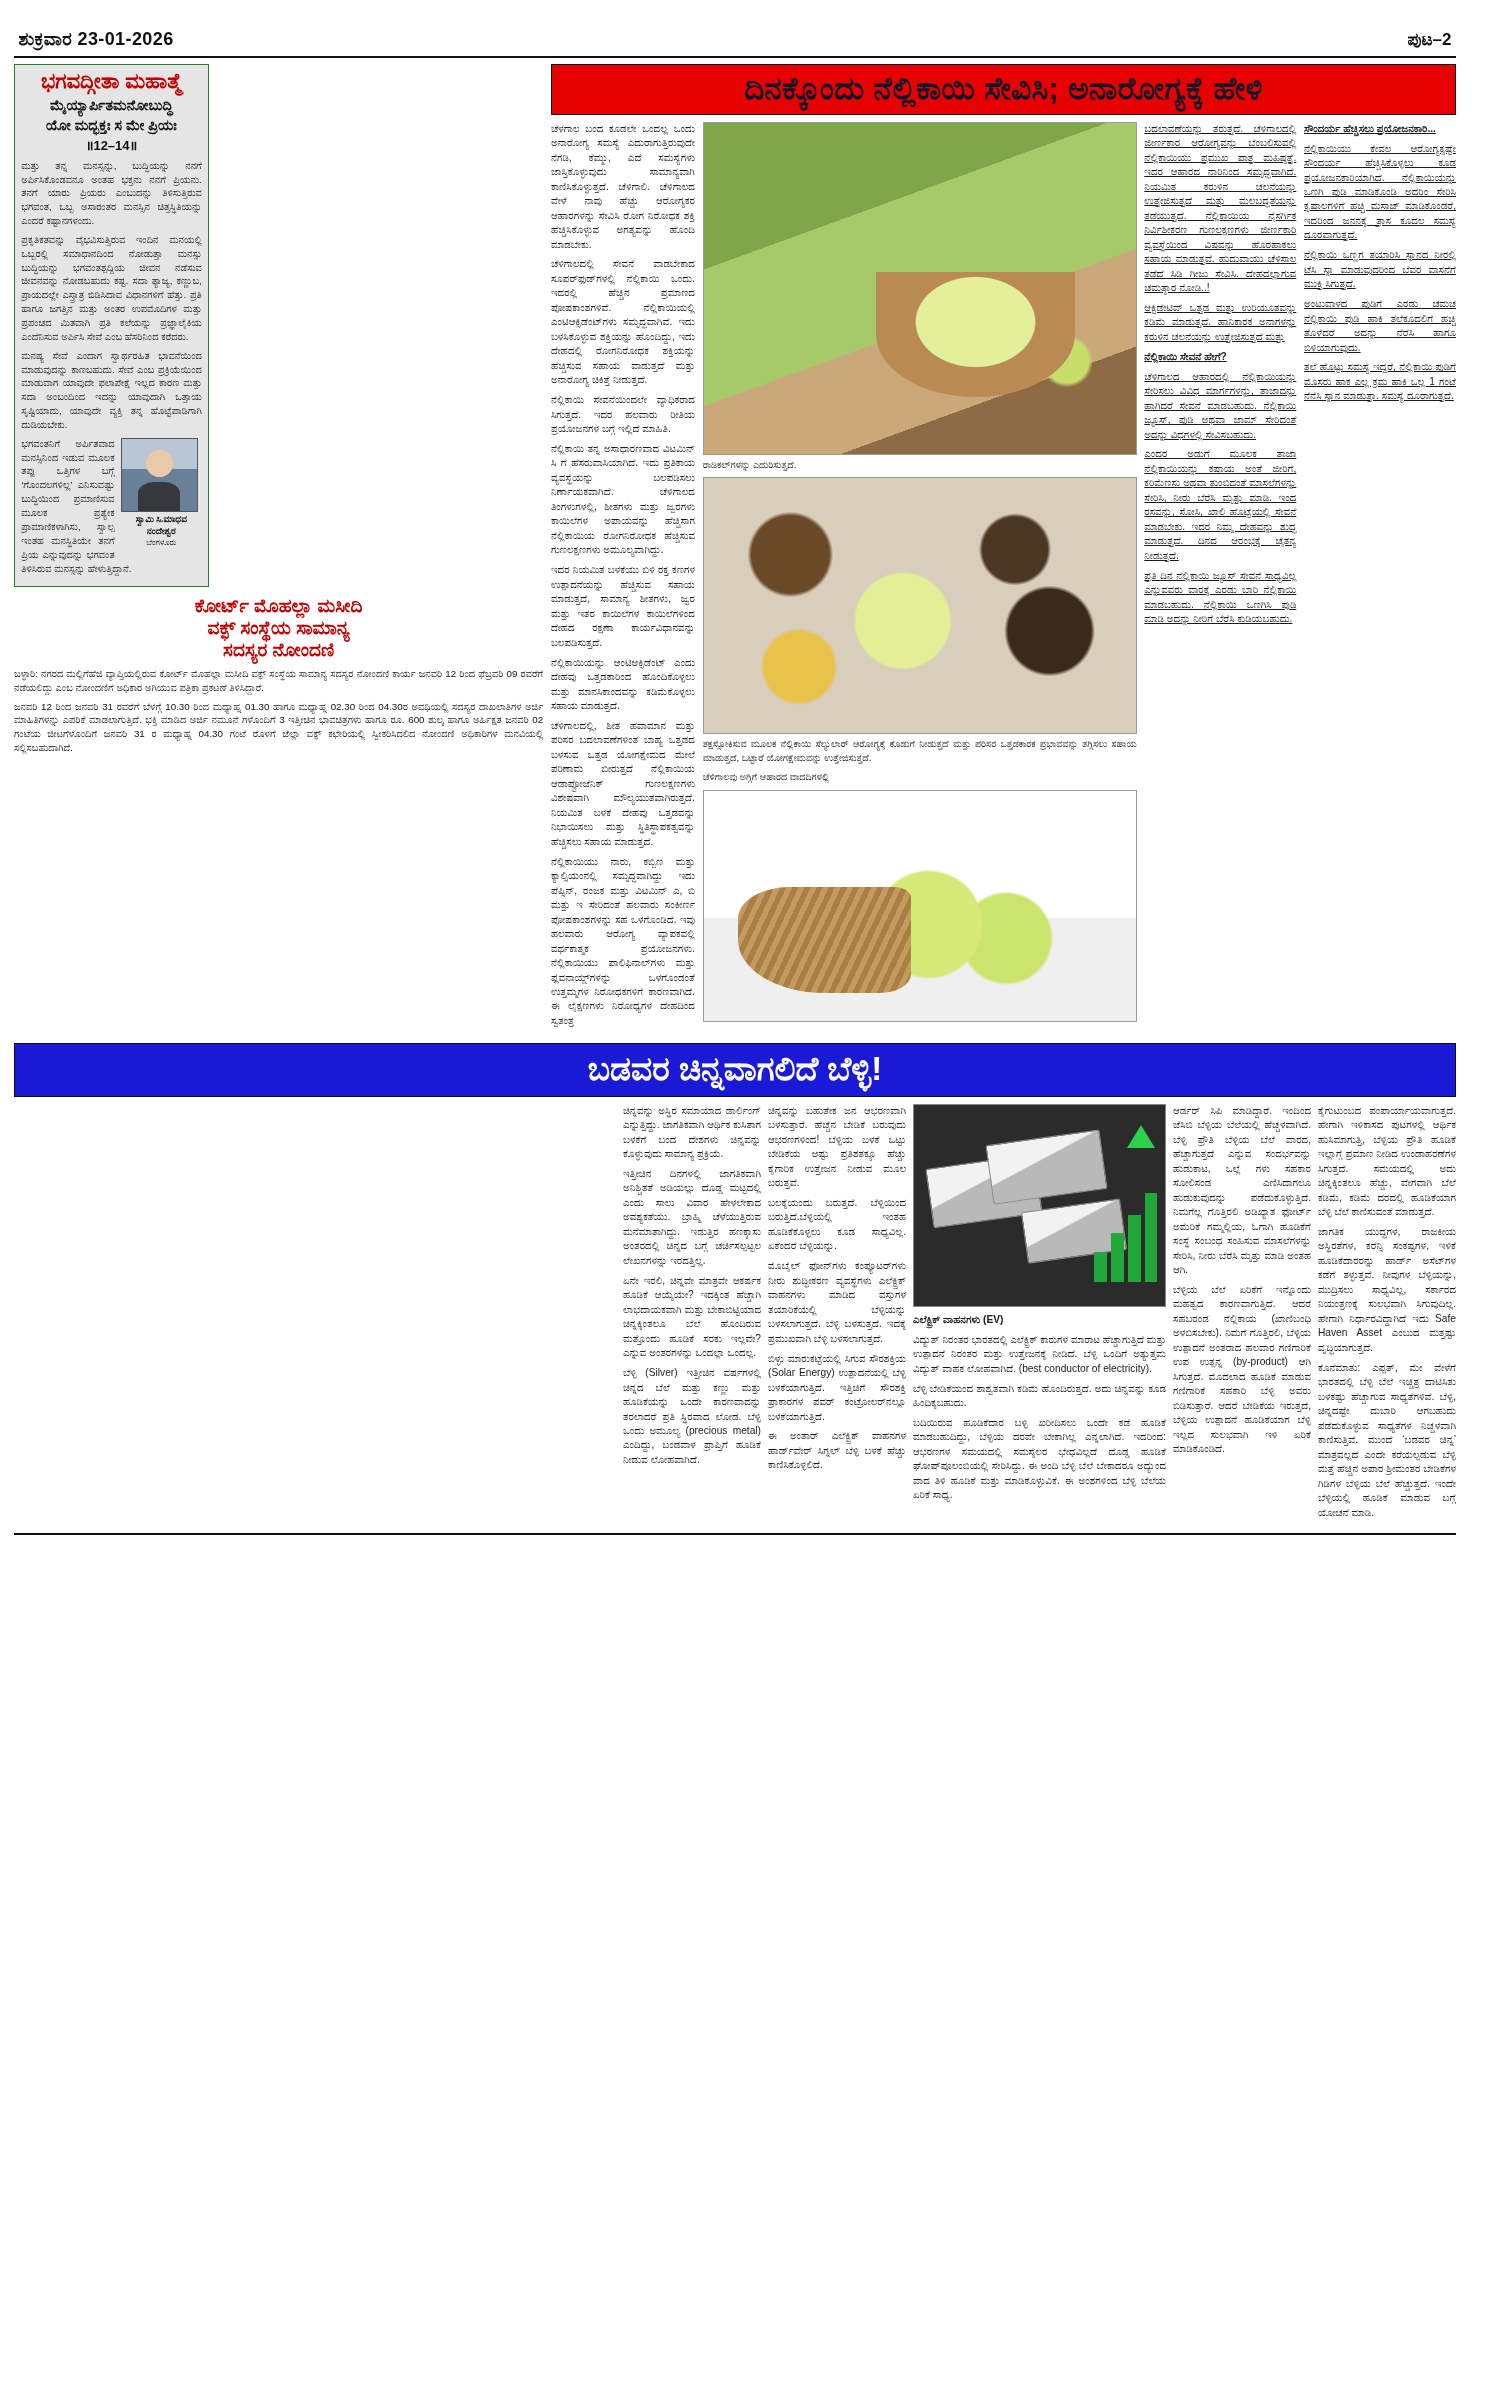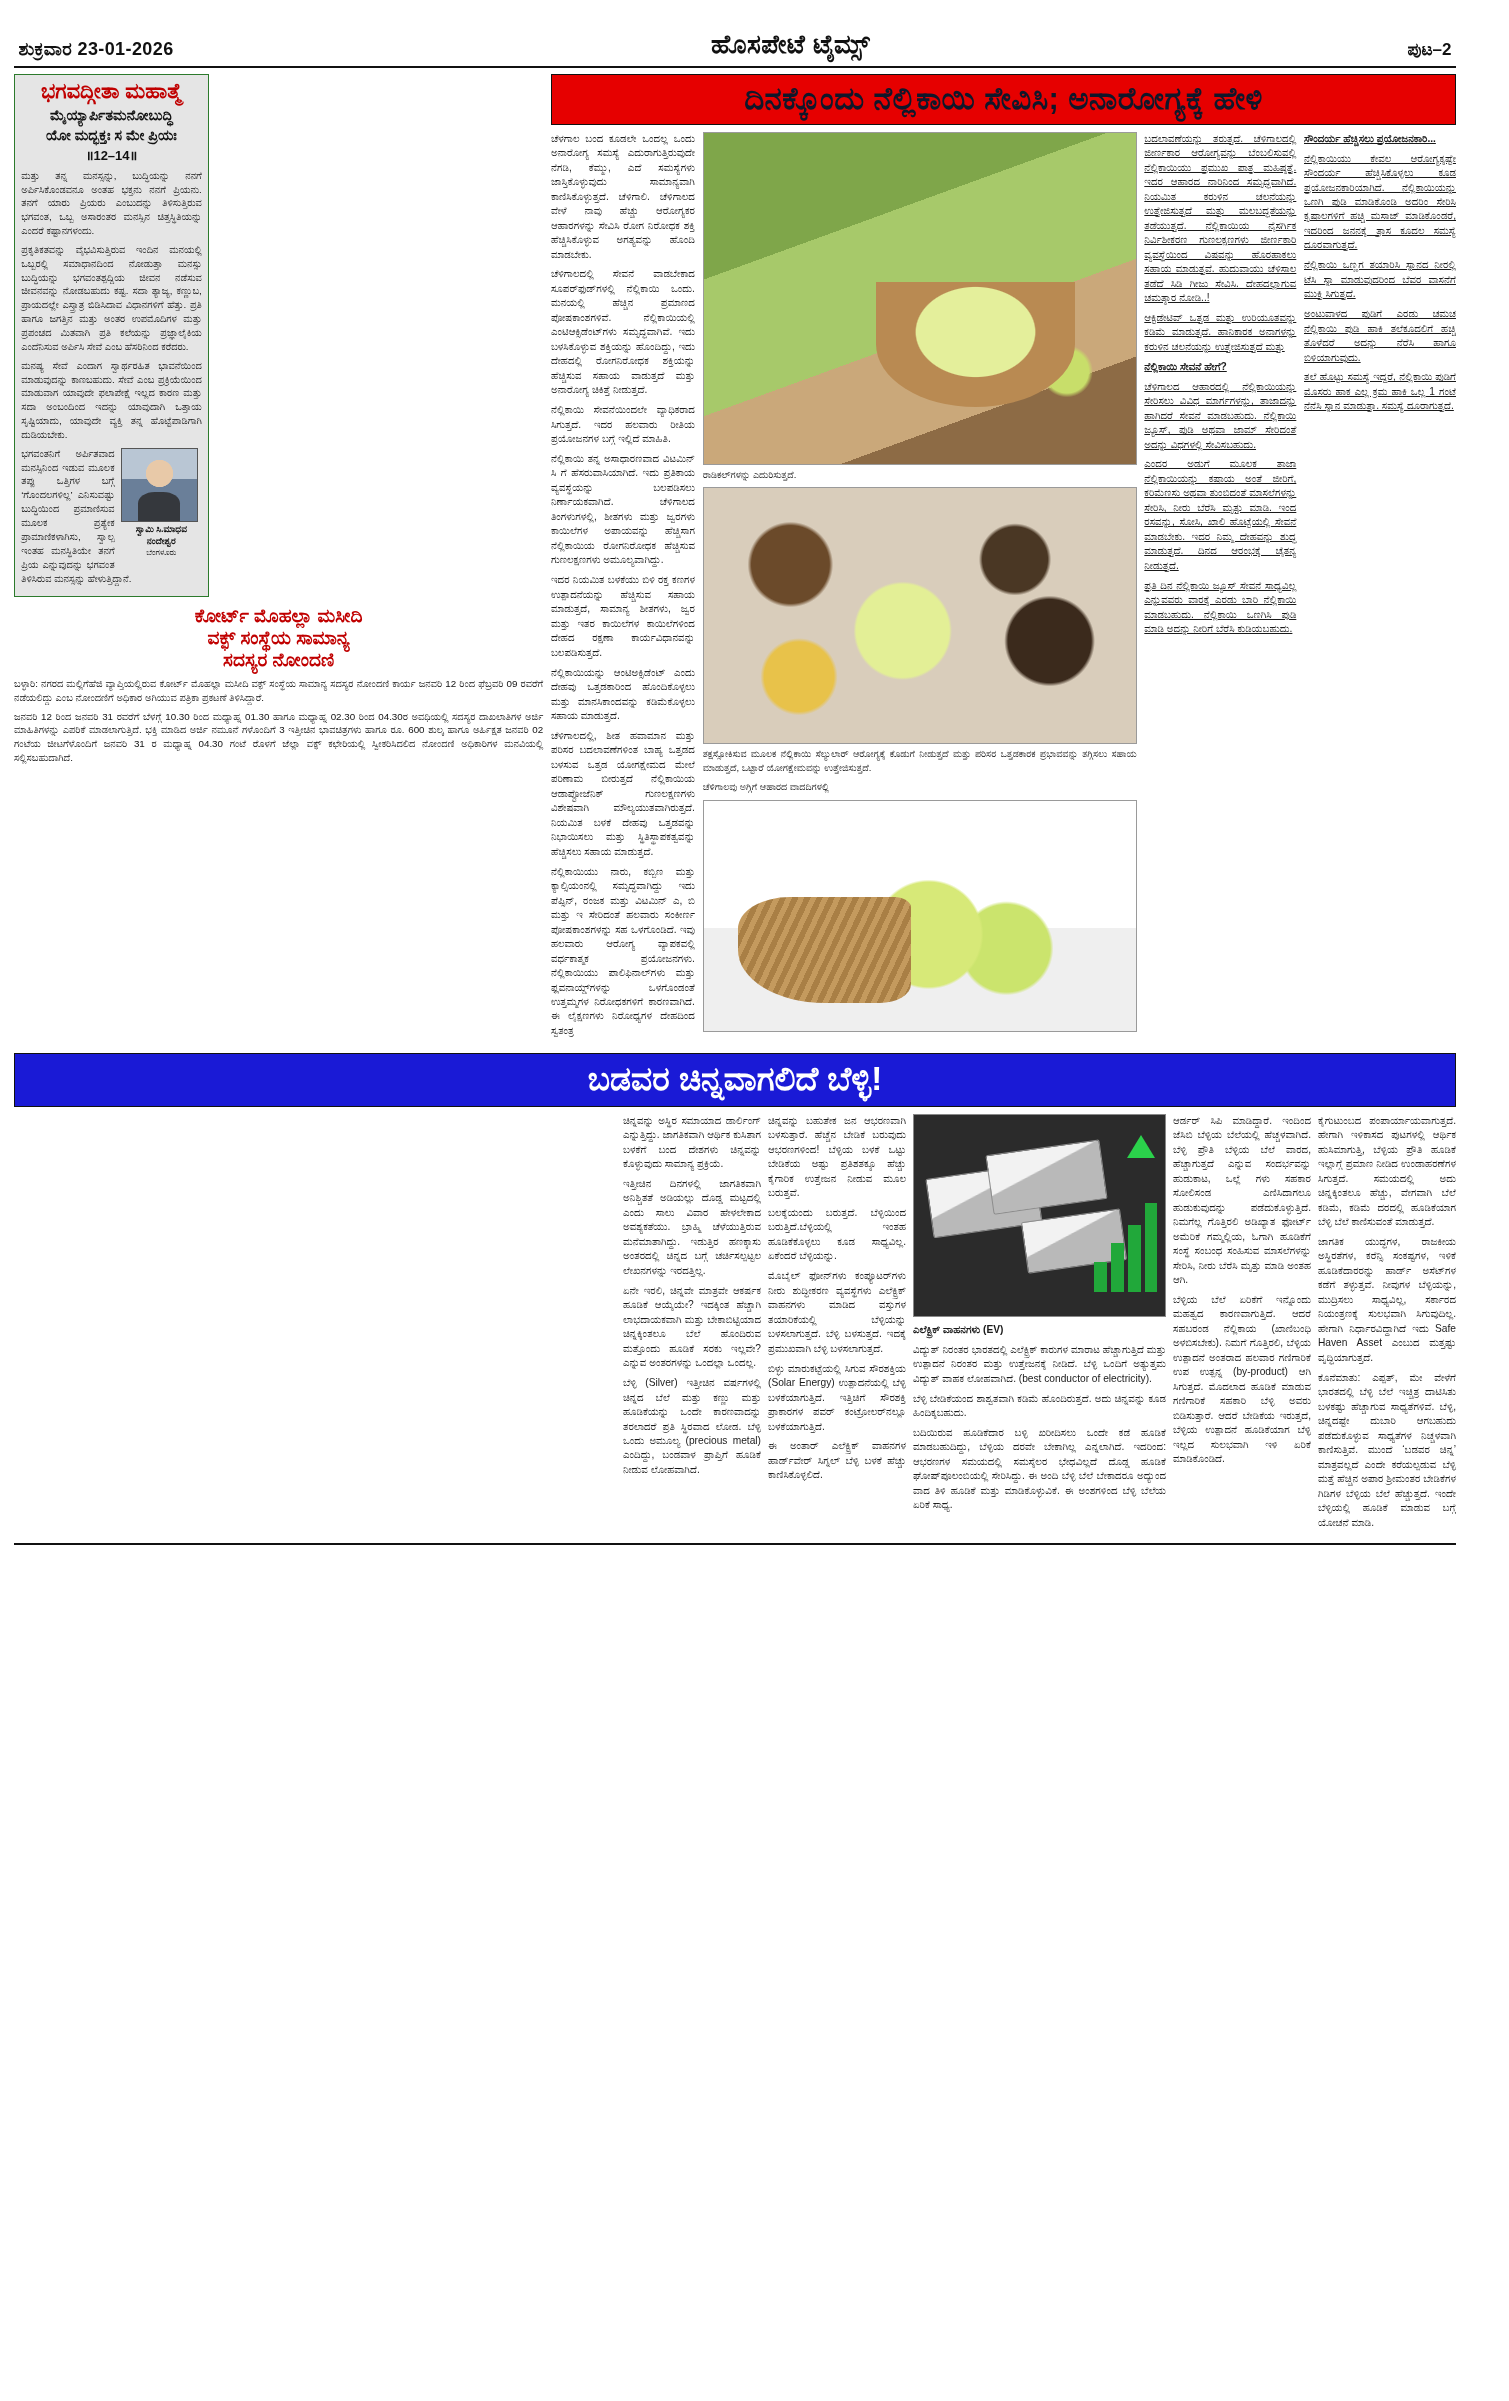--- a/index.html
+++ b/index.html
@@ -268,21 +268,20 @@
 
   .hr-black { border: none; border-top: 2.3px solid #111; margin: 7.7px 0 0 0; }
 </style>
 </head>
 <body>
 
 <div class="page">
 
   <div class="masthead">
     <div class="date">ಶುಕ್ರವಾರ  23-01-2026</div>
-    <div class="paper-name">ಹೊಸಪೇಟೆ ಟೈಮ್ಸ್</div>
     <div class="page-no">ಪುಟ–2</div>
   </div>
 
   <div class="top-section">
 
     <div>
       <div class="gita-box">
         <div class="gita-title">ಭಗವದ್ಗೀತಾ ಮಹಾತ್ಮೆ</div>
         <div class="gita-verse">ಮೈಯ್ಯಾರ್ಪಿತಮನೋಬುದ್ಧಿ</div>
         <div class="gita-verse">ಯೋ ಮದ್ಭಕ್ತಃ ಸ ಮೇ ಪ್ರಿಯಃ</div>
@@ -311,21 +310,21 @@
       </div>
     </div>
 
     <div class="main-article">
       <div class="headline-band">ದಿನಕ್ಕೊಂದು ನೆಲ್ಲಿಕಾಯಿ ಸೇವಿಸಿ; ಅನಾರೋಗ್ಯಕ್ಕೆ ಹೇಳಿ</div>
 
       <div class="article-grid">
 
         <div class="article-col col-text">
           <p>ಚೆಳಗಾಲ ಬಂದ ಕೂಡಲೇ ಒಂದಲ್ಲ ಒಂದು ಅನಾರೋಗ್ಯ ಸಮಸ್ಯೆ ಎದುರಾಗುತ್ತಿರುವುದೇ ನೆಗಡಿ, ಕೆಮ್ಮು, ಎದೆ ಸಮಸ್ಯೆಗಳು ಜಾಸ್ತಿಕೊಳ್ಳುವುದು ಸಾಮಾನ್ಯವಾಗಿ ಕಾಣಿಸಿಕೊಳ್ಳುತ್ತದೆ. ಚೆಳಿಗಾಲಿ. ಚೆಳಿಗಾಲದ ವೇಳೆ ನಾವು ಹೆಚ್ಚು ಆರೋಗ್ಯಕರ ಆಹಾರಗಳನ್ನು ಸೇವಿಸಿ ರೋಗ ನಿರೋಧಕ ಶಕ್ತಿ ಹೆಚ್ಚಿಸಿಕೊಳ್ಳುವ ಅಗತ್ಯವನ್ನು ಹೊಂದಿ ಮಾಡಬೇಕು.</p>
-          <p>ಚೆಳಿಗಾಲದಲ್ಲಿ ಸೇವನೆ ವಾಡಬೇಕಾದ ಸೂಪರ್‌ಫುಡ್‌ಗಳಲ್ಲಿ ನೆಲ್ಲಿಕಾಯಿ ಒಂದು. ಮನಯಲ್ಲಿ ಹೆಚ್ಚಿನ ಪ್ರಮಾಣದ ಪೋಷಕಾಂಶಗಳಿವೆ. ನೆಲ್ಲಿಕಾಯಿಯಲ್ಲಿ ಎಂಟಿಆಕ್ಸಿಡೆಂಟ್‌ಗಳು ಸಮೃದ್ಧವಾಗಿವೆ. ಇದು ಬಳಸಿಕೊಳ್ಳುವ ಶಕ್ತಿಯನ್ನು ಹೊಂದಿದ್ದು, ಇದು ದೇಹದಲ್ಲಿ ರೋಗನಿರೋಧಕ ಶಕ್ತಿಯನ್ನು ಹೆಚ್ಚಿಸುವ ಸಹಾಯ ವಾಡುತ್ತದೆ ಮತ್ತು ಅನಾರೋಗ್ಯ ಚಿಕಿತ್ತೆ ನೀಡುತ್ತದೆ.</p>
+          <p>ಚೆಳಿಗಾಲದಲ್ಲಿ ಸೇವನೆ ವಾಡಬೇಕಾದ ಸೂಪರ್‌ಫುಡ್‌ಗಳಲ್ಲಿ ನೆಲ್ಲಿಕಾಯಿ ಒಂದು. ಇದರಲ್ಲಿ ಹೆಚ್ಚಿನ ಪ್ರಮಾಣದ ಪೋಷಕಾಂಶಗಳಿವೆ. ನೆಲ್ಲಿಕಾಯಿಯಲ್ಲಿ ಎಂಟಿಆಕ್ಸಿಡೆಂಟ್‌ಗಳು ಸಮೃದ್ಧವಾಗಿವೆ. ಇದು ಬಳಸಿಕೊಳ್ಳುವ ಶಕ್ತಿಯನ್ನು ಹೊಂದಿದ್ದು, ಇದು ದೇಹದಲ್ಲಿ ರೋಗನಿರೋಧಕ ಶಕ್ತಿಯನ್ನು ಹೆಚ್ಚಿಸುವ ಸಹಾಯ ವಾಡುತ್ತದೆ ಮತ್ತು ಅನಾರೋಗ್ಯ ಚಿಕಿತ್ತೆ ನೀಡುತ್ತದೆ.</p>
           <p>ನೆಲ್ಲಿಕಾಯಿ ಸೇವನೆಯಿಂದಲೇ ವ್ಯಾಧಿಕರಾದ ಸಿಗುತ್ತದೆ. ಇದರ ಹಲವಾರು ರೀತಿಯ ಪ್ರಯೋಜನಗಳ ಬಗ್ಗೆ ಇಲ್ಲಿದೆ ಮಾಹಿತಿ.</p>
           <p>ನೆಲ್ಲಿಕಾಯಿ ತನ್ನ ಅಸಾಧಾರಣವಾದ ವಿಟಮಿನ್ ಸಿ ಗೆ ಹೆಸರುವಾಸಿಯಾಗಿದೆ. ಇದು ಪ್ರತಿಕಾಯ ವ್ಯವಸ್ಥೆಯನ್ನು ಬಲಪಡಿಸಲು ನಿರ್ಣಾಯಕವಾಗಿದೆ. ಚೆಳಿಗಾಲದ ತಿಂಗಳುಗಳಲ್ಲಿ, ಶೀತಗಳು ಮತ್ತು ಜ್ವರಗಳು ಕಾಯಿಲೆಗಳ ಅಪಾಯವನ್ನು ಹೆಚ್ಚಿಸಾಗ ನೆಲ್ಲಿಕಾಯಿಯ ರೋಗನಿರೋಧಕ ಹೆಚ್ಚಿಸುವ ಗುಣಲಕ್ಷಣಗಳು ಅಮೂಲ್ಯವಾಗಿದ್ದು.</p>
           <p>ಇದರ ನಿಯಮಿತ ಬಳಕೆಯು ಬಿಳಿ ರಕ್ತ ಕಣಗಳ ಉತ್ಪಾದನೆಯನ್ನು ಹೆಚ್ಚಿಸುವ ಸಹಾಯ ಮಾಡುತ್ತದೆ, ಸಾಮಾನ್ಯ ಶೀತಗಳು, ಜ್ವರ ಮತ್ತು ಇತರ ಕಾಯಿಲೆಗಳ ಕಾಯಿಲೆಗಳಿಂದ ದೇಹದ ರಕ್ಷಣಾ ಕಾರ್ಯವಿಧಾನವನ್ನು ಬಲಪಡಿಸುತ್ತದೆ.</p>
           <p>ನೆಲ್ಲಿಕಾಯಿಯನ್ನು ಆಂಟಿಅಕ್ಸಿಡೆಂಟ್ ಎಂದು ದೇಹವು ಒತ್ತಡಕಾರಿಂದ ಹೊಂದಿಕೊಳ್ಳಲು ಮತ್ತು ಮಾನಸಿಕಾಂದವನ್ನು ಕಡಿಮೆಕೊಳ್ಳಲು ಸಹಾಯ ಮಾಡುತ್ತದೆ.</p>
           <p>ಚೆಳಿಗಾಲದಲ್ಲಿ, ಶೀತ ಹವಾಮಾನ ಮತ್ತು ಪರಿಸರ ಬದಲಾವಣೆಗಳಿಂತ ಬಾಹ್ಯ ಒತ್ತಡದ ಬಳಸುವ ಒತ್ತಡ ಯೋಗಕ್ಷೇಮದ ಮೇಲೆ ಪರಿಣಾಮ ಬೀರುತ್ತದೆ ನೆಲ್ಲಿಕಾಯಿಯ ಆಡಾಪ್ಟೋಜೆನಿಕ್ ಗುಣಲಕ್ಷಣಗಳು ವಿಶೇಷವಾಗಿ ಮೌಲ್ಯಯುತವಾಗಿರುತ್ತದೆ. ನಿಯಮಿತ ಬಳಕೆ ದೇಹವು ಒತ್ತಡವನ್ನು ನಿಭಾಯಿಸಲು ಮತ್ತು ಸ್ಥಿತಿಸ್ಥಾಪಕತ್ವವನ್ನು ಹೆಚ್ಚಿಸಲು ಸಹಾಯ ಮಾಡುತ್ತದೆ.</p>
           <p>ನೆಲ್ಲಿಕಾಯಿಯು ನಾರು, ಕಬ್ಬಿಣ ಮತ್ತು ಕ್ಯಾಲ್ಸಿಯಂನಲ್ಲಿ ಸಮೃದ್ಧವಾಗಿದ್ದು ಇದು ಪೆಪ್ಸಿನ್, ರಂಜಕ ಮತ್ತು ವಿಟಮಿನ್ ಎ, ಬಿ ಮತ್ತು ಇ ಸೇರಿದಂತೆ ಹಲವಾರು ಸಂಕೀರ್ಣ ಪೋಷಕಾಂಶಗಳನ್ನು ಸಹ ಒಳಗೊಂಡಿದೆ. ಇವು ಹಲವಾರು ಆರೋಗ್ಯ ವ್ಯಾಪಕವಲ್ಲಿ ವರ್ಧಕಾತ್ಮಕ ಪ್ರಯೋಜನಗಳು. ನೆಲ್ಲಿಕಾಯಿಯು ಪಾಲಿಫಿನಾಲ್‌ಗಳು ಮತ್ತು ಫ್ಲವನಾಯ್ಡ್‌ಗಳನ್ನು ಒಳಗೊಂಡಂತೆ ಉತ್ತಮ್ಮಗಳ ನಿರೋಧಕಗಳಿಗೆ ಕಾರಣವಾಗಿದೆ. ಈ ಲೈಕ್ಷಣಗಳು ನಿರೋಧ್ಯಗಳ ದೇಹದಿಂದ ಸ್ವತಂತ್ರ</p>
         </div>
 
         <div class="media-col">
           <div class="photo photo-amla-tree"></div>

